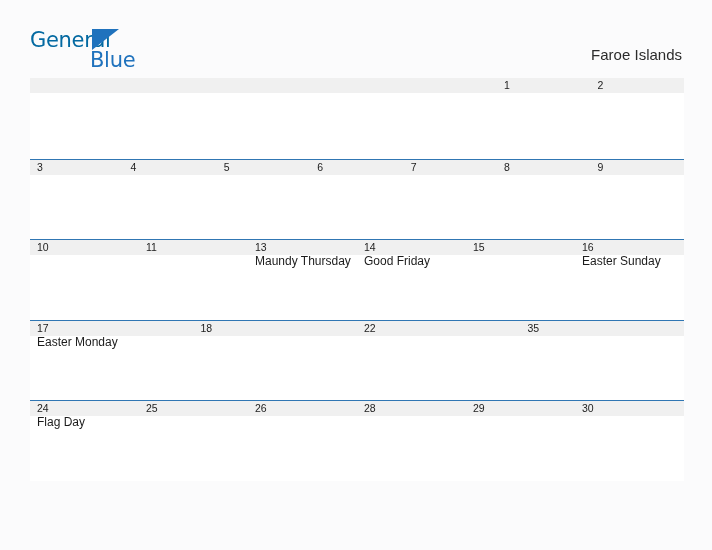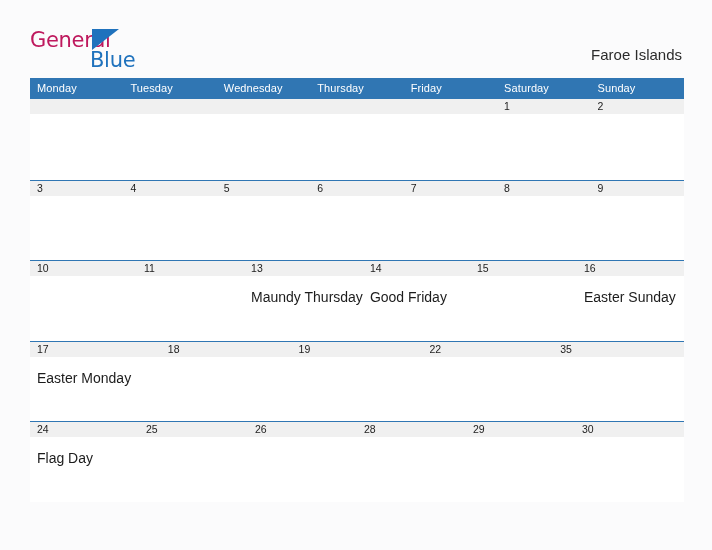--- a/index.html
+++ b/index.html
@@ -27,21 +27,21 @@
     top: 28px;
     width: 130px;
     height: 44px;
   }
   .logo-general {
     position: absolute;
     left: 0;
     top: 0;
     font-size: 21px;
     letter-spacing: -0.3px;
-    color: #be185d;
+    color: #0369a1;
     font-family: "DejaVu Sans", sans-serif;
   }
   .logo-blue {
     position: absolute;
     left: 22px;
     top: 20px;
     font-size: 21px;
     letter-spacing: -0.3px;
     color: #1f72bd;
     font-family: "DejaVu Sans", sans-serif;
@@ -114,24 +114,24 @@
     padding: 0 0 0 7px;
     position: relative;
   }
   .day-number {
     font-size: 10.5px;
     color: #1c1c1c;
     line-height: 15px;
     height: 15px;
   }
   .day-event {
-    font-size: 14px;
+    font-size: 12px;
     color: #1c1c1c;
     line-height: 13px;
-    padding-top: 15px;
+    padding-top: 0;
     white-space: nowrap;
   }
   .day-cell.empty .day-number { color: transparent; }
 </style>
 </head>
 <body>
 
 <div class="page-header">
 
   <div class="logo">
@@ -139,29 +139,20 @@
     <span class="logo-flag"></span>
     <span class="logo-blue">Blue</span>
   </div>
 
 
   <div class="location-label">Faroe Islands</div>
 </div>
 
 <div class="calendar">
 
-  <div class="weekday-row">
-    <div class="weekday-cell">Monday</div>
-    <div class="weekday-cell">Tuesday</div>
-    <div class="weekday-cell">Wednesday</div>
-    <div class="weekday-cell">Thursday</div>
-    <div class="weekday-cell">Friday</div>
-    <div class="weekday-cell">Saturday</div>
-    <div class="weekday-cell">Sunday</div>
-  </div>
 
   <div class="week-row first-week">
     <div class="day-cell empty">
       <div class="day-number"></div>
       <div class="day-event"></div>
     </div>
     <div class="day-cell empty">
       <div class="day-number"></div>
       <div class="day-event"></div>
     </div>
@@ -248,24 +239,20 @@
   <div class="week-row">
     <div class="day-cell">
       <div class="day-number">17</div>
       <div class="day-event">Easter Monday</div>
     </div>
     <div class="day-cell">
       <div class="day-number">18</div>
       <div class="day-event"></div>
     </div>
     <div class="day-cell">
-      <div class="day-number">19</div>
-      <div class="day-event"></div>
-    </div>
-    <div class="day-cell">
       <div class="day-number">22</div>
       <div class="day-event"></div>
     </div>
     <div class="day-cell">
       <div class="day-number">35</div>
       <div class="day-event"></div>
     </div>
   </div>
 
   <div class="week-row">

